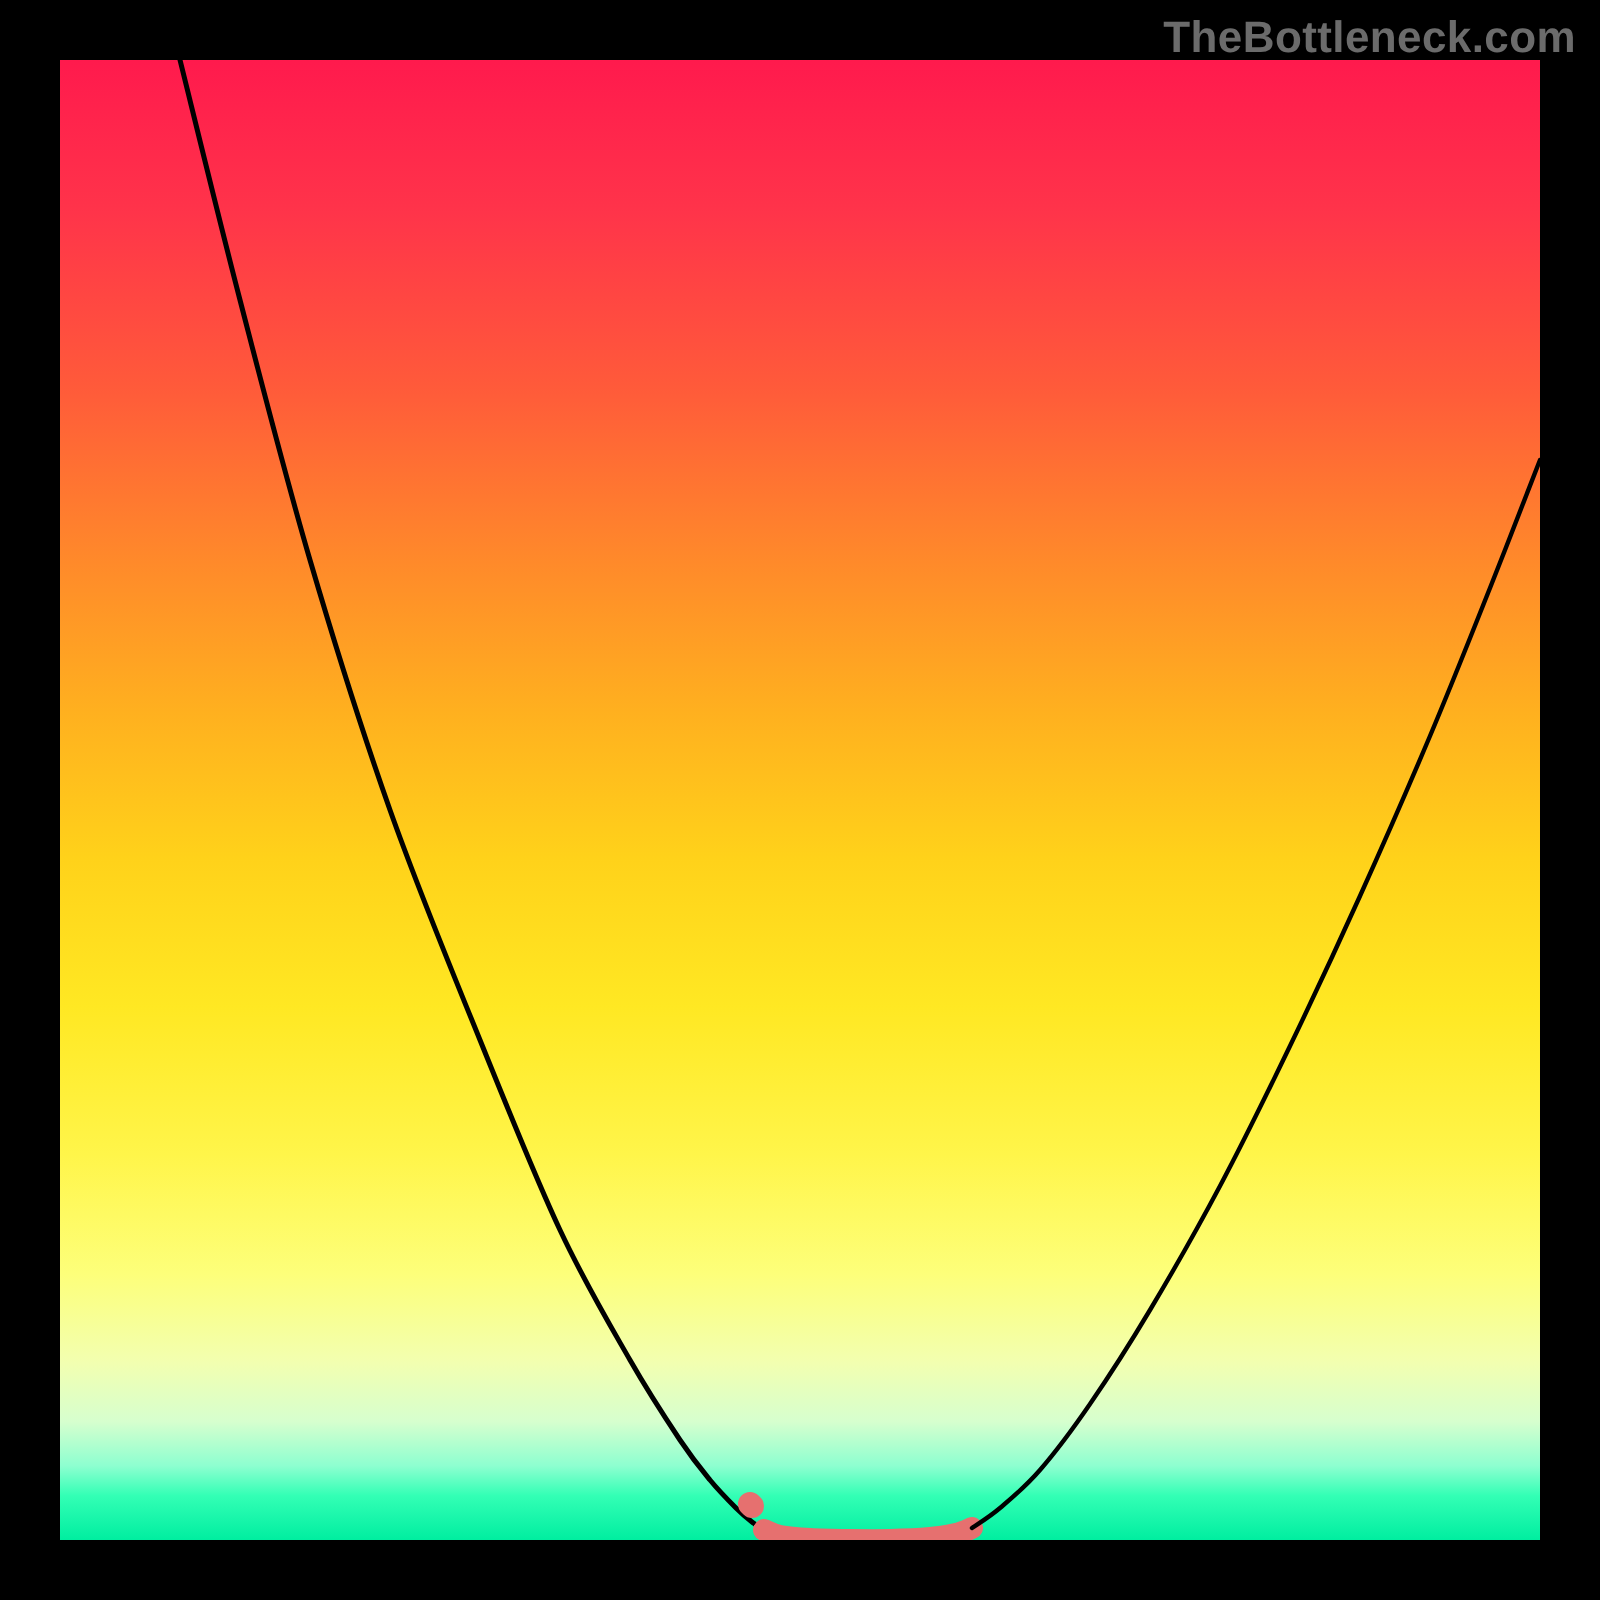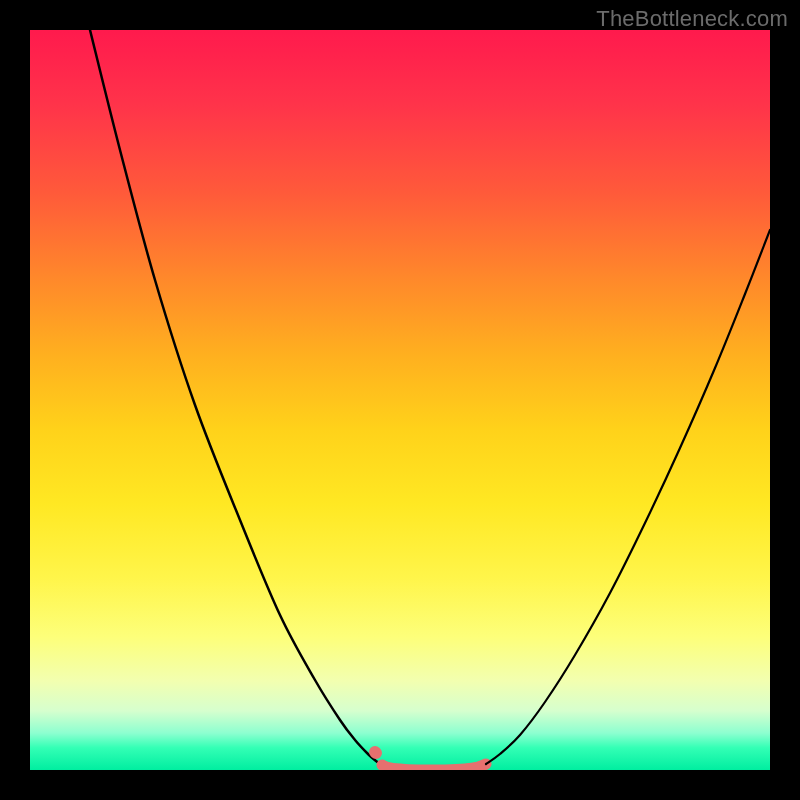--- a/index.html
+++ b/index.html
@@ -51,21 +51,21 @@
     height: 740px;
     pointer-events: none;
   }
   .watermark {
     position: absolute;
     top: 6px;
     right: 12px;
     color: #6b6b6b;
     font-size: 22px;
     letter-spacing: 0.2px;
-    font-weight: 400;
+    font-weight: 700;
   }
 </style>
 </head>
 <body>
 
 <div class="frame">
   <div class="plot"></div>
 
   <svg class="curve-layer" width="740" height="740" viewBox="0 0 740 740" xmlns="http://www.w3.org/2000/svg">
     <g></g>

